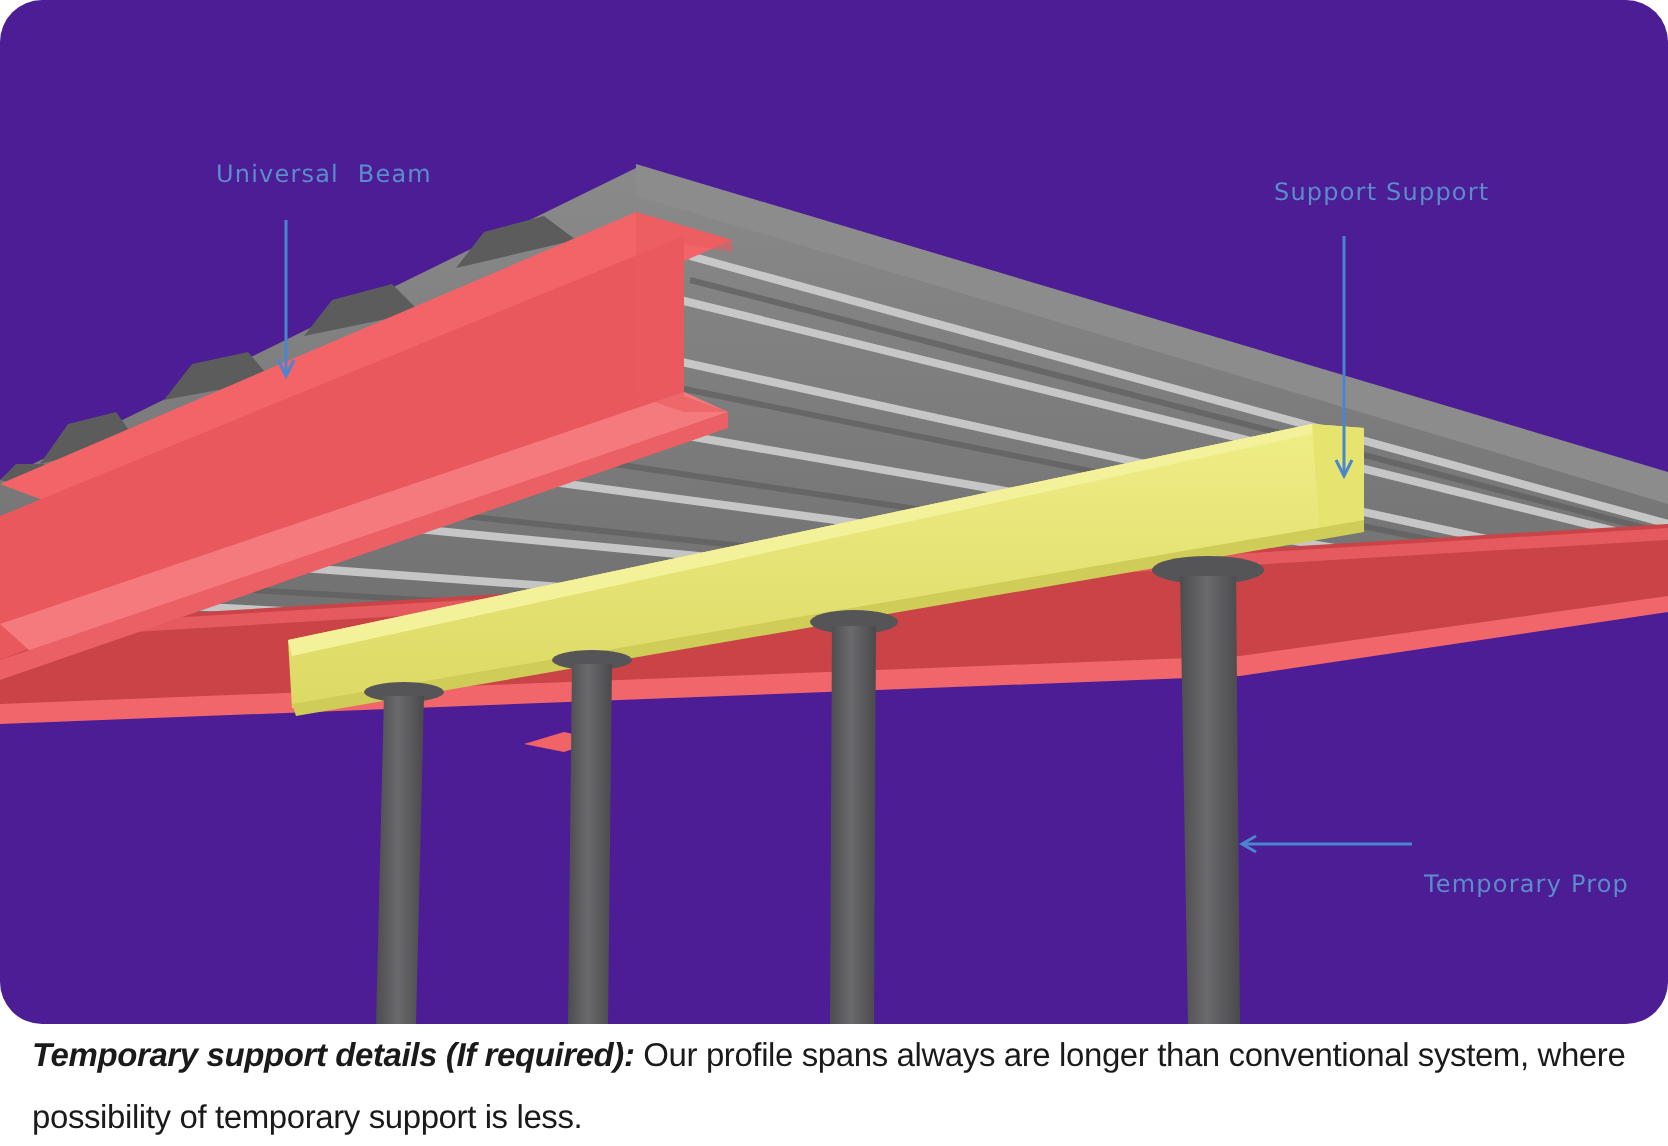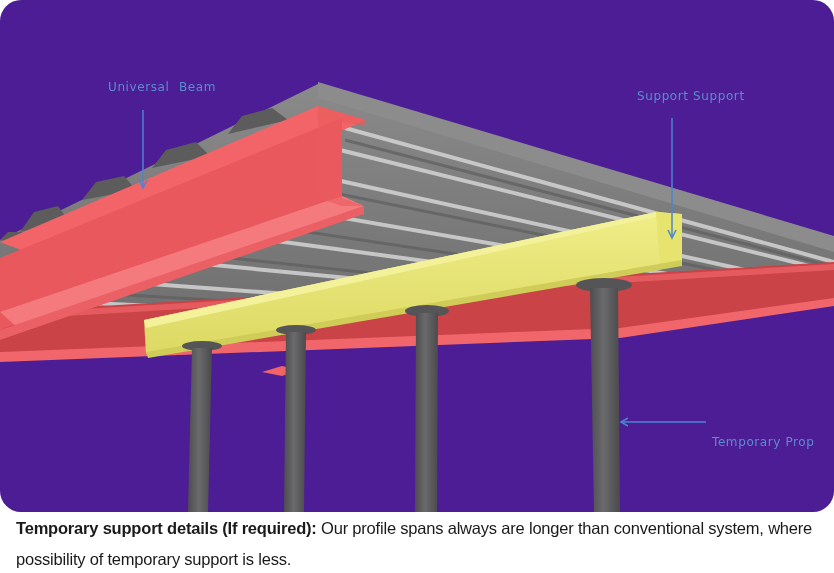--- a/index.html
+++ b/index.html
@@ -4,21 +4,21 @@
   <style>
     html, body { margin: 0; padding: 0; background: #ffffff; }
     body { width: 834px; height: 573px; overflow: hidden; position: relative; font-family: "Liberation Sans", sans-serif; }
     .scene { position: absolute; left: 0; top: 0; width: 834px; height: 512px; background: #4c1d95; overflow: hidden; border-radius: 21px; }
     .scene svg { position: absolute; left: 0; top: 0; }
     .label { position: absolute; font-family: "DejaVu Sans", sans-serif; font-size: 12px; color: #5b8ccc; letter-spacing: 0.6px; white-space: nowrap; }
     .label-beam { left: 108px; top: 80px; word-spacing: 5px; }
     .label-wood { left: 637px; top: 89px; }
     .label-prop { left: 712px; top: 435px; }
     .caption { position: absolute; left: 16px; top: 513px; width: 812px; font-family: "Liberation Sans", sans-serif; font-size: 16.5px; color: #1a1a1a; line-height: 31px; letter-spacing: -0.2px; }
-    .caption b { font-weight: bold; }
+    .caption b { font-weight: bold; font-style: italic; }
   </style>
 </head>
 <body>
 
 <div class="scene">
   <svg width="834" height="512" viewBox="0 0 834 512">
     <defs>
       <linearGradient id="deckG" x1="0" y1="0" x2="0" y2="1">
         <stop offset="0" stop-color="#8a8a8a"></stop>
         <stop offset="1" stop-color="#6f6f6f"></stop>

